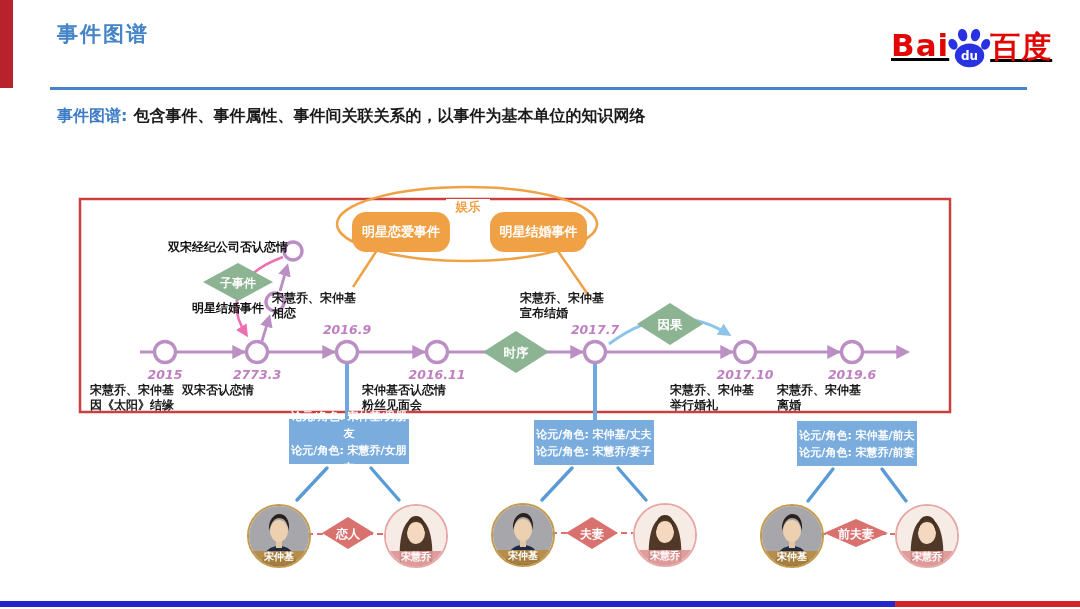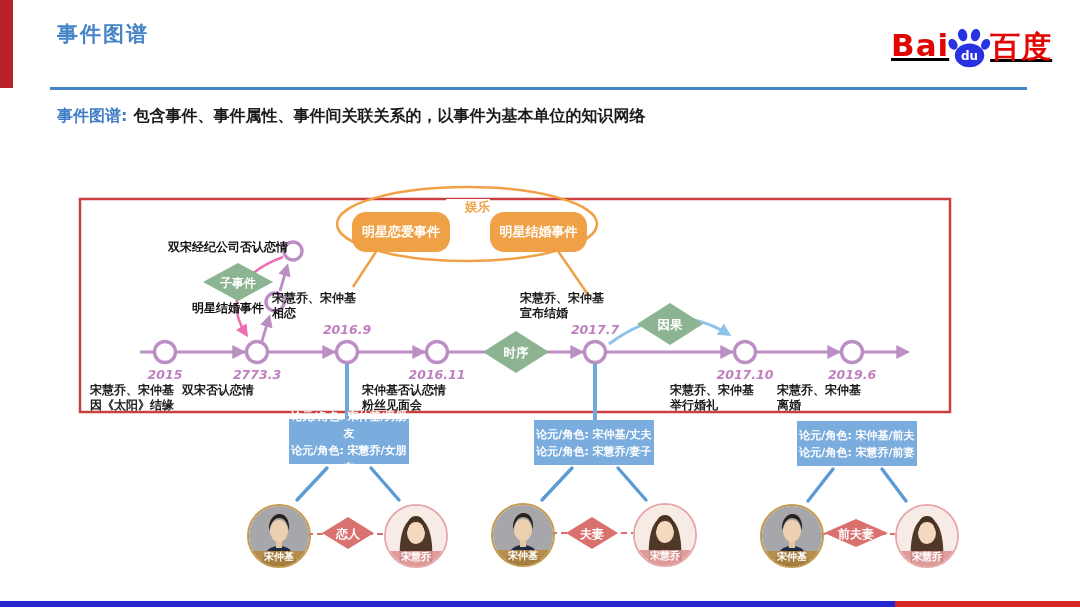--- a/index.html
+++ b/index.html
@@ -10,21 +10,21 @@
   .corner-bar{left:0;top:0;width:13px;height:88px;background:#b8232b;}
   .page-title{left:57px;top:20px;font-size:21px;font-weight:bold;color:#4584c6;letter-spacing:2px;}
   .rule{left:50px;top:87px;width:977px;height:3px;background:#4584c6;}
   .subtitle{left:57px;top:106px;font-size:16px;color:#1a1a1a;font-weight:600;}
   .subtitle .lbl{color:#3e7cc5;font-weight:bold;margin-right:6px;}
   .logo{left:891px;top:27px;display:flex;align-items:flex-start;text-decoration:underline;}
   .logo .bai{color:#e10601;font-weight:bold;font-size:31px;letter-spacing:1px;}
   .logo .cn{color:#e10601;font-weight:bold;font-size:30px;letter-spacing:1px;}
   .logo svg{margin:0 -3px 8px -2px;}
   
-  .domain-label{left:446px;top:199px;width:44px;text-align:right;font-size:12.5px;
+  .domain-label{left:446px;top:199px;width:44px;text-align:center;font-size:12.5px;
       font-weight:bold;color:#f0a145;background:#fff;}
   .etype{height:40px;background:#f0a145;border-radius:14px;color:#fff;font-size:13px;
       font-weight:bold;display:flex;align-items:center;justify-content:center;}
   .blabel{font-size:12px;font-weight:bold;color:#111;text-align:center;}
   .reltext{color:#fff;font-weight:bold;text-align:center;font-size:12.5px;}
   .tdate{width:150px;text-align:center;font-size:12.5px;font-weight:bold;color:#c07fc0;font-style:italic;}
   .tlabel{width:150px;text-align:left;font-size:12px;font-weight:bold;color:#1a1a1a;line-height:15px;}
   .argbox{width:120px;height:45px;background:#7aacdd;color:#fff;font-size:11px;font-weight:600;
       line-height:17px;display:flex;flex-direction:column;justify-content:center;text-align:center;}
   

